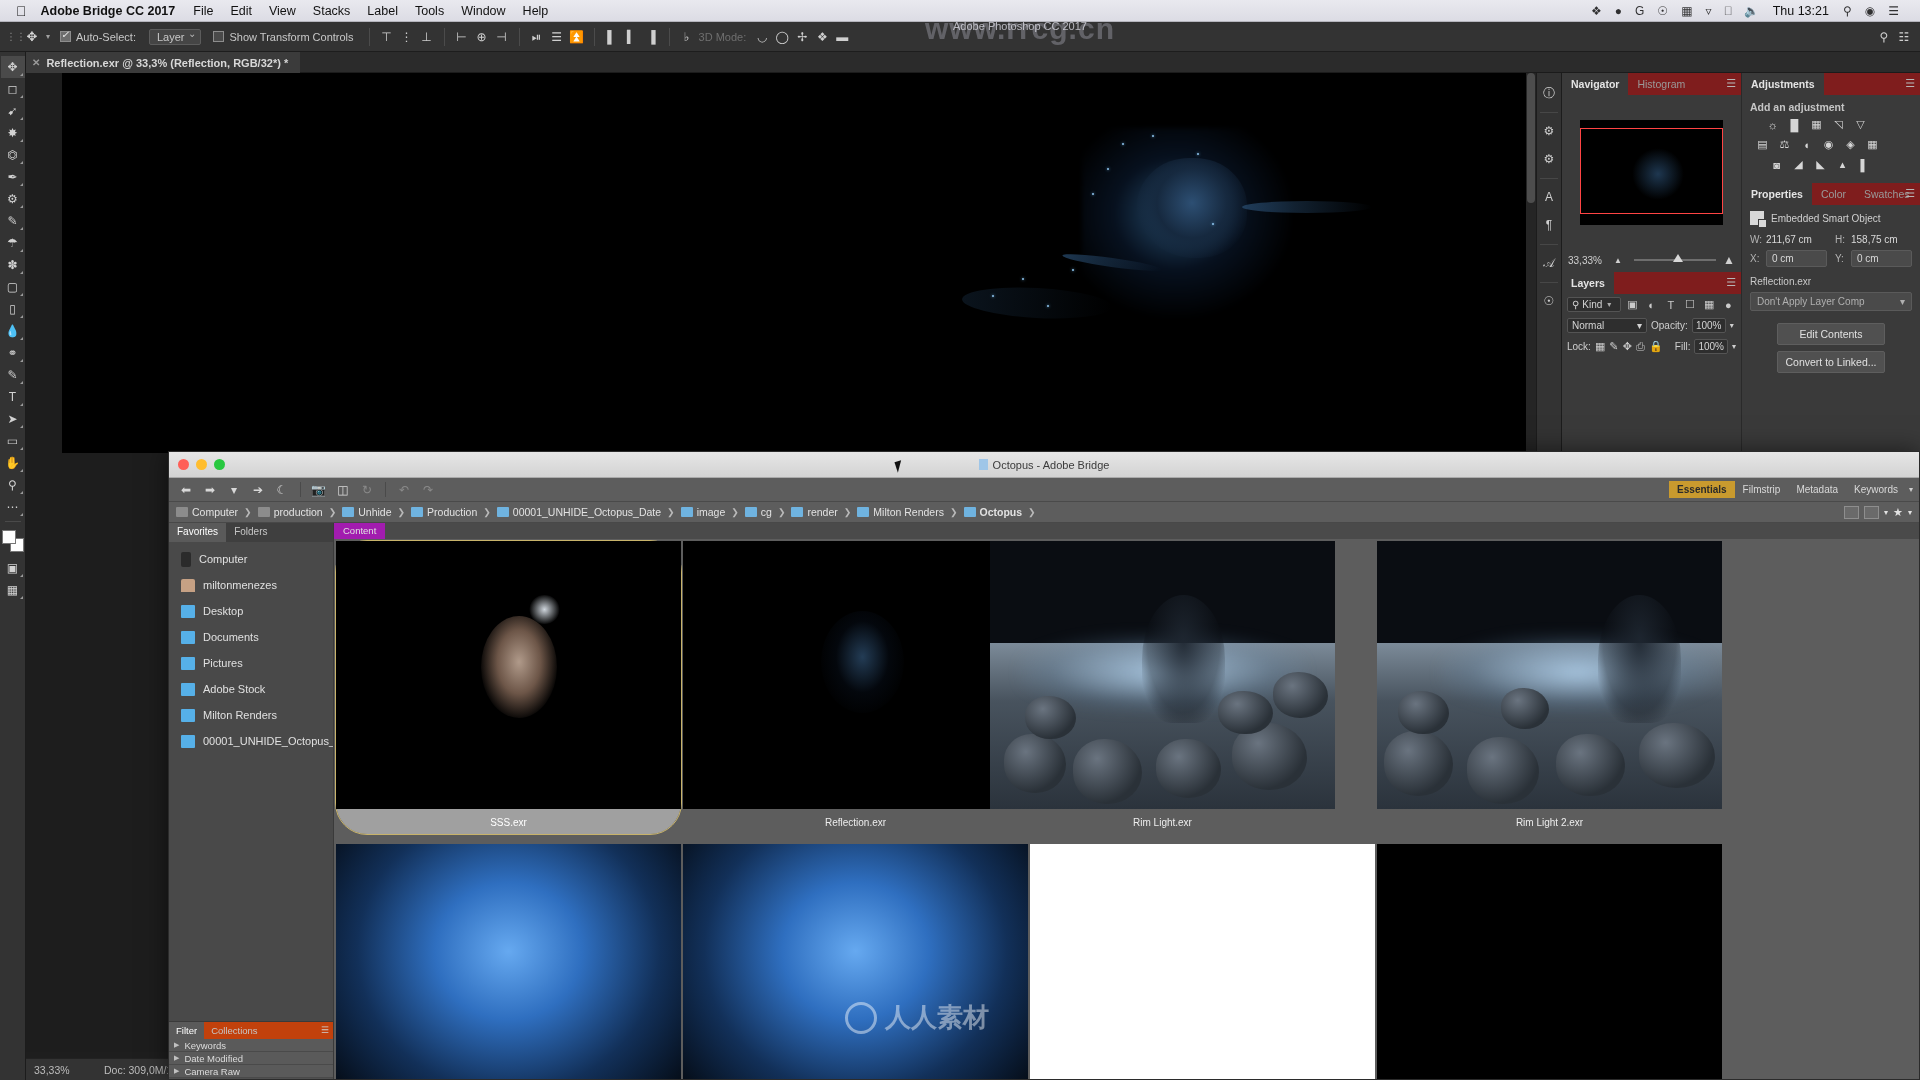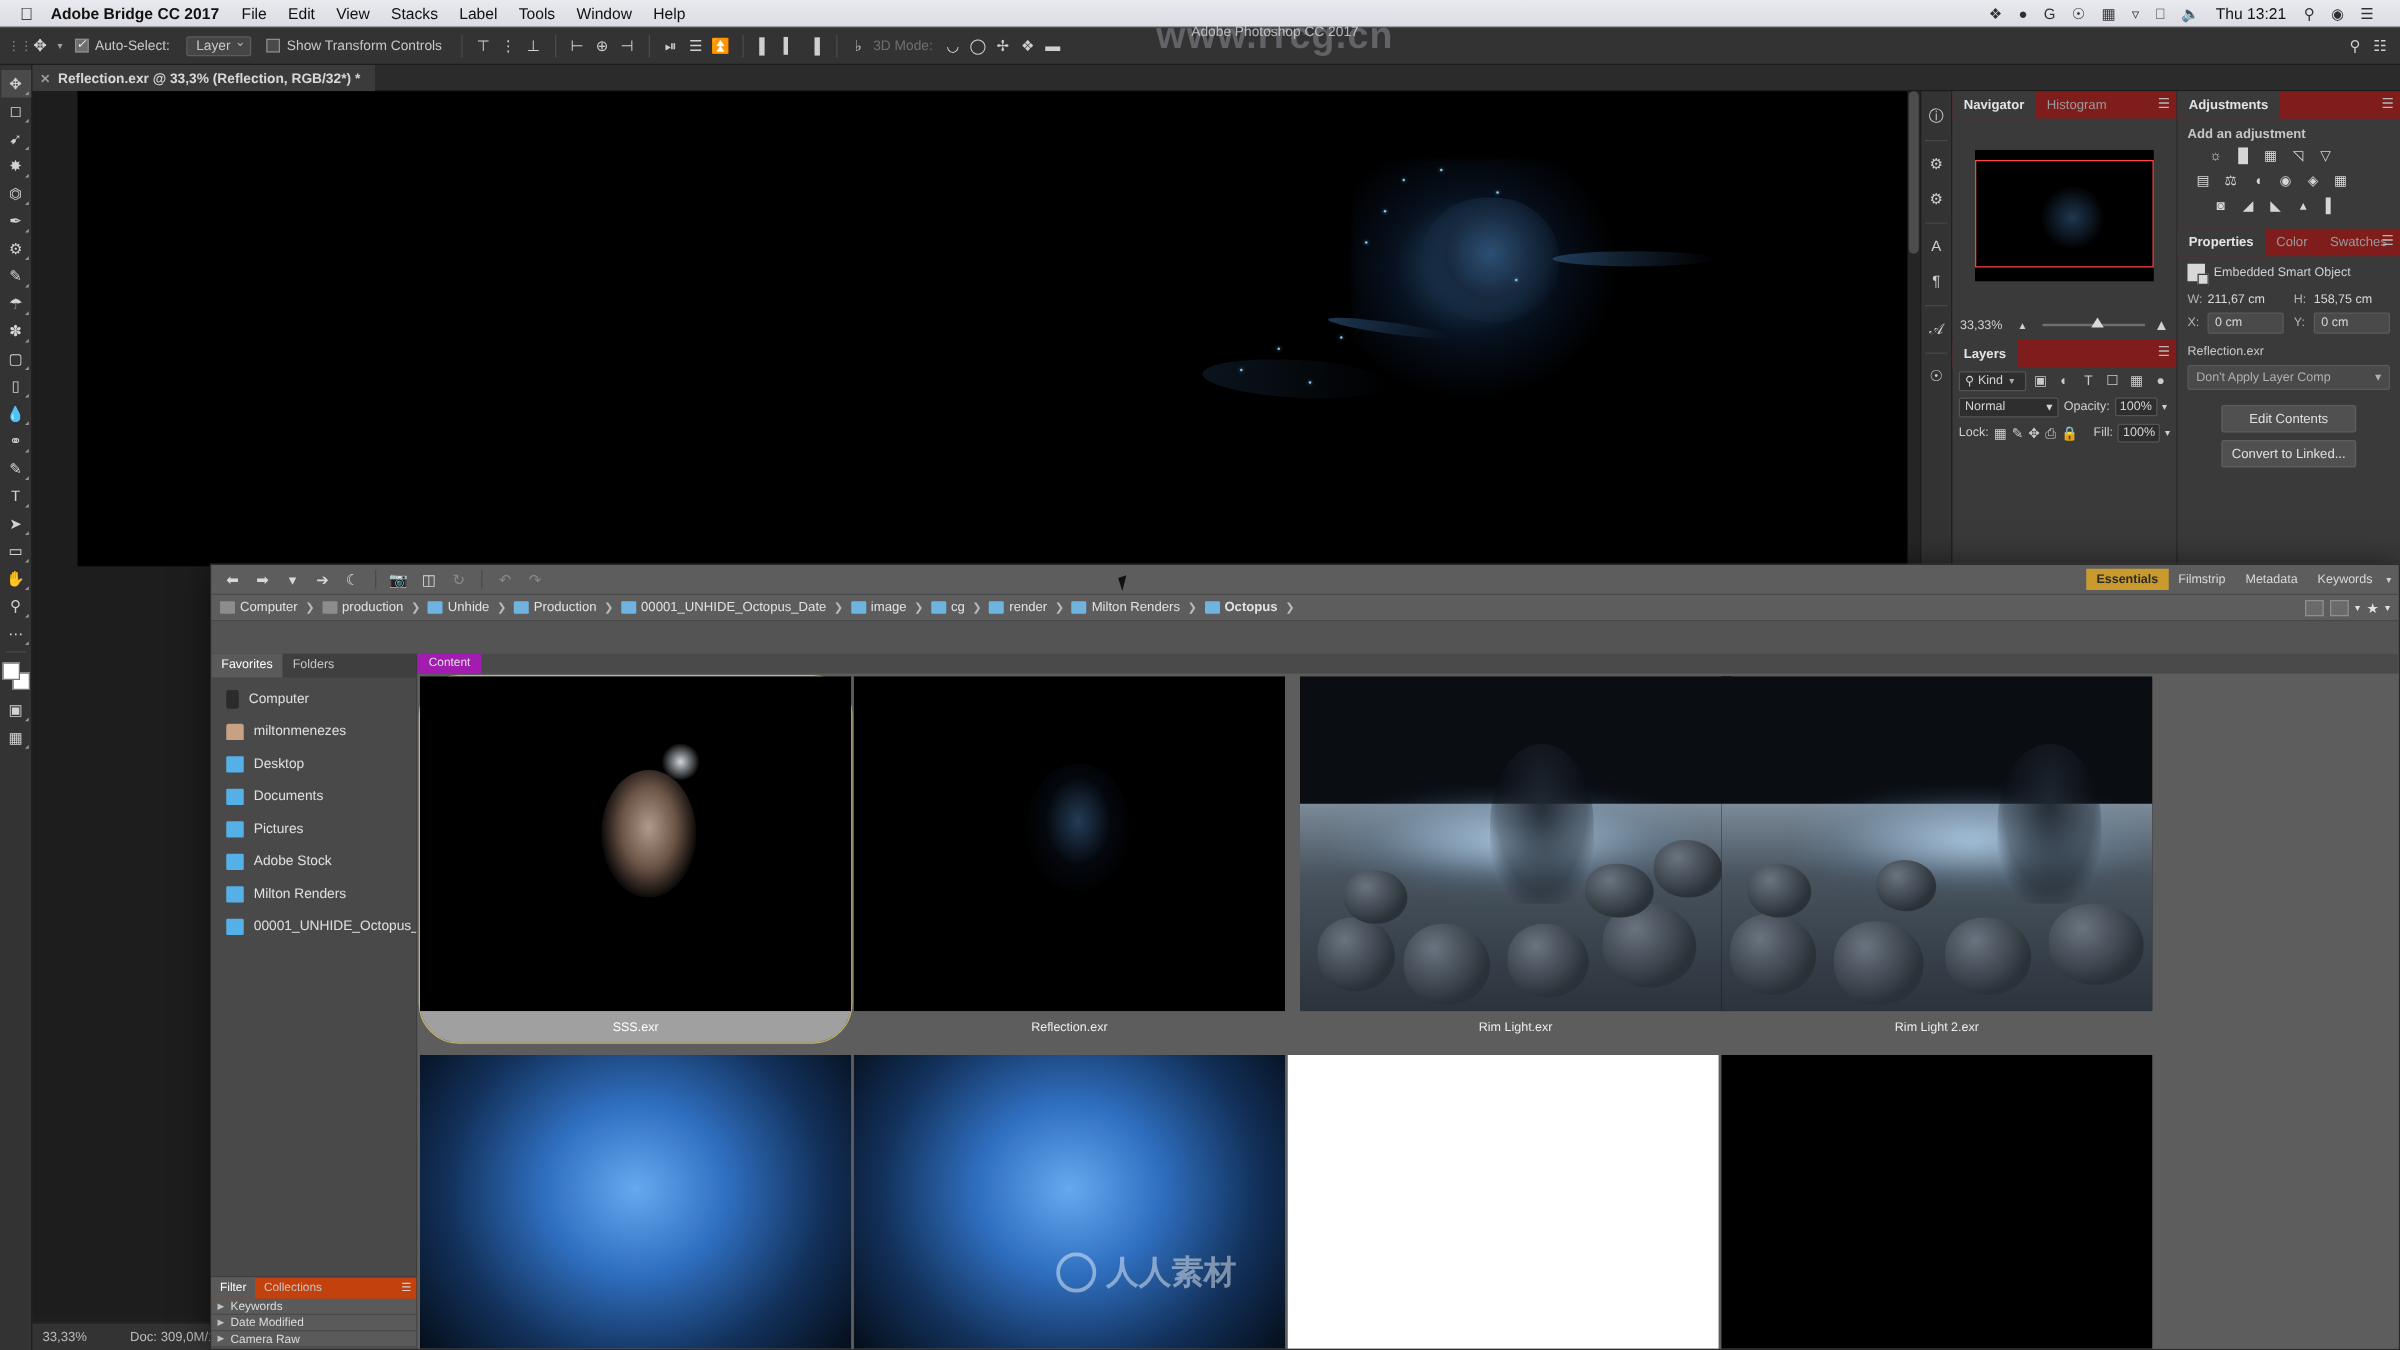--- a/index.html
+++ b/index.html
@@ -677,20 +677,30 @@
       <div class="prop-btn">Edit Contents</div>
       <div class="prop-btn">Convert to Linked...</div>
     </div>
   </div>
 
   <div class="wm1">www.rrcg.cn</div>
   <div class="wm-ps">Adobe Photoshop CC 2017</div>
 
   <div class="bridge">
 
+    <div class="br-title">
+      <div class="br-lights">
+        <i style="background:#ff5f57"></i>
+        <i style="background:#ffbd2e"></i>
+        <i style="background:#28c840"></i>
+      </div>
+      <div class="tt">
+        <i class="docico"></i><span>Octopus - Adobe Bridge</span>
+      </div>
+    </div>
 
     <div class="br-toolbar">
       <span class="ti">⬅</span>
       <span class="ti">➡</span>
       <span class="ti">▾</span>
       <span class="ti">➔</span>
       <span class="ti">☾</span>
       <span class="tsep"></span>
       <span class="ti">📷</span>
       <span class="ti">◫</span>
@@ -843,21 +853,21 @@
             <div class="nm">SSS.exr</div>
           </div>
 
           <div class="cell" style="left:349px; top:2px;">
             <div class="thumbbox">
               <div class="img-dark img-refl"></div>
             </div>
             <div class="nm">Reflection.exr</div>
           </div>
 
-          <div class="cell" style="left:706px; top:2px;">
+          <div class="cell" style="left:656px; top:2px;">
             <div class="thumbbox">
               <div class="img-rim">
                 <div class="rim-floor"></div>
                 <div class="rim-glow"></div>
                 <div class="rim-octo"></div>
                 <div class="rock" style="left:4%;  bottom:6%;  width:18%; height:22%;"></div>
                 <div class="rock" style="left:24%; bottom:2%;  width:20%; height:24%;"></div>
                 <div class="rock" style="left:48%; bottom:4%;  width:19%; height:22%;"></div>
                 <div class="rock" style="left:70%; bottom:7%;  width:22%; height:25%;"></div>
                 <div class="rock" style="left:10%; bottom:26%; width:15%; height:16%;"></div>

